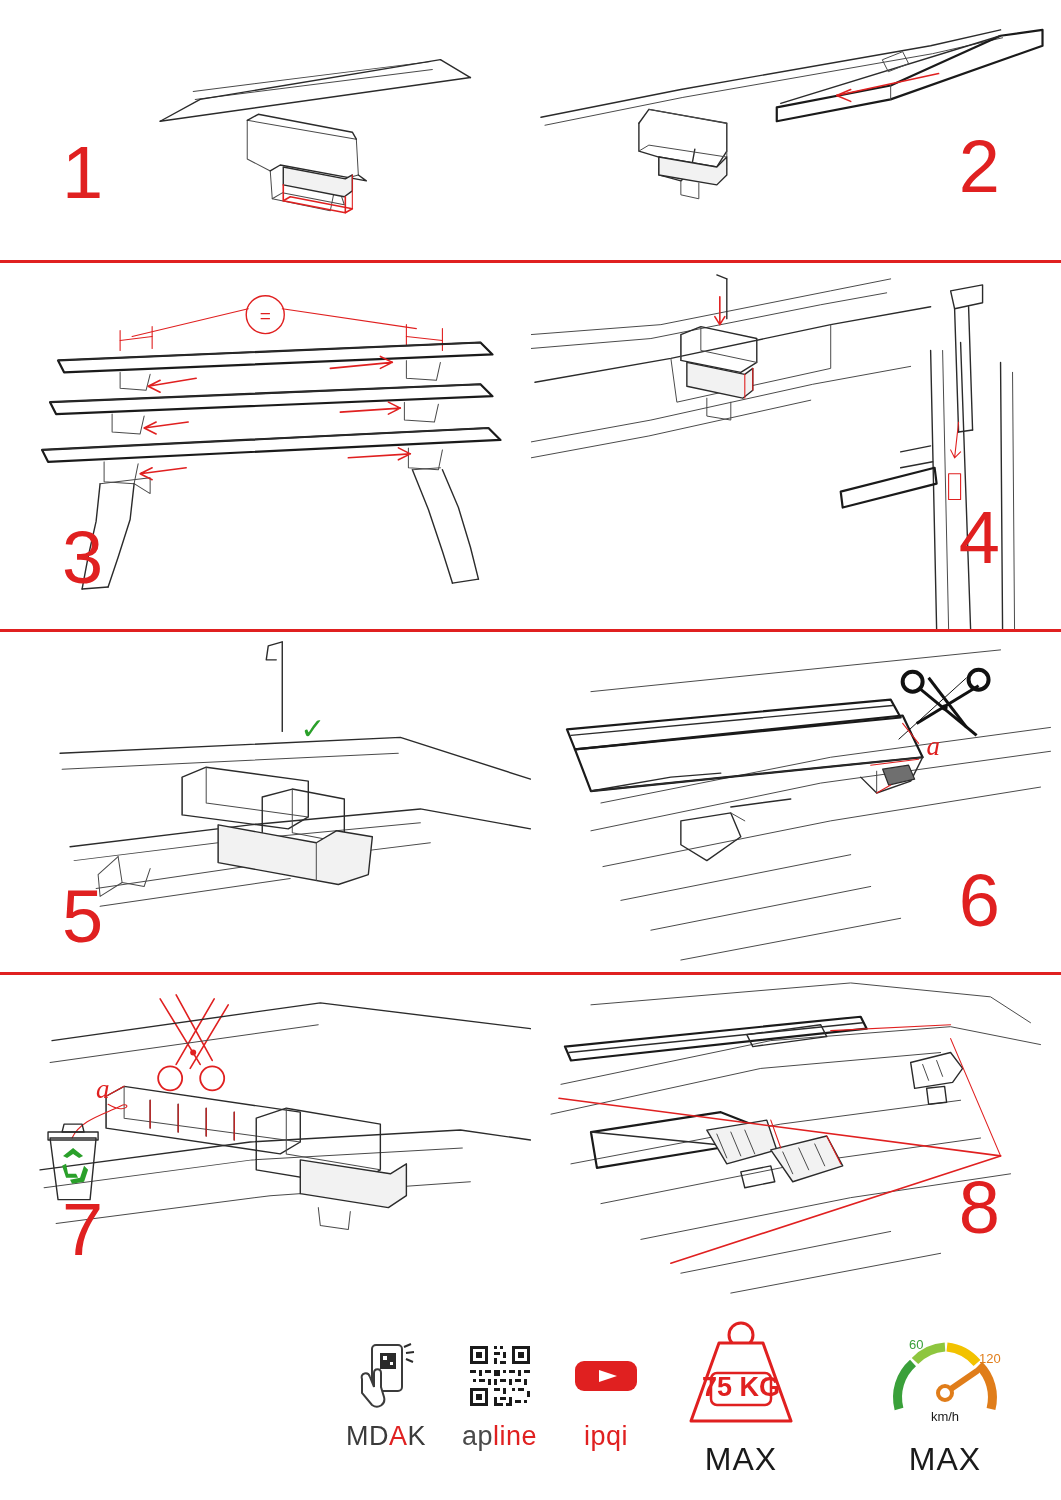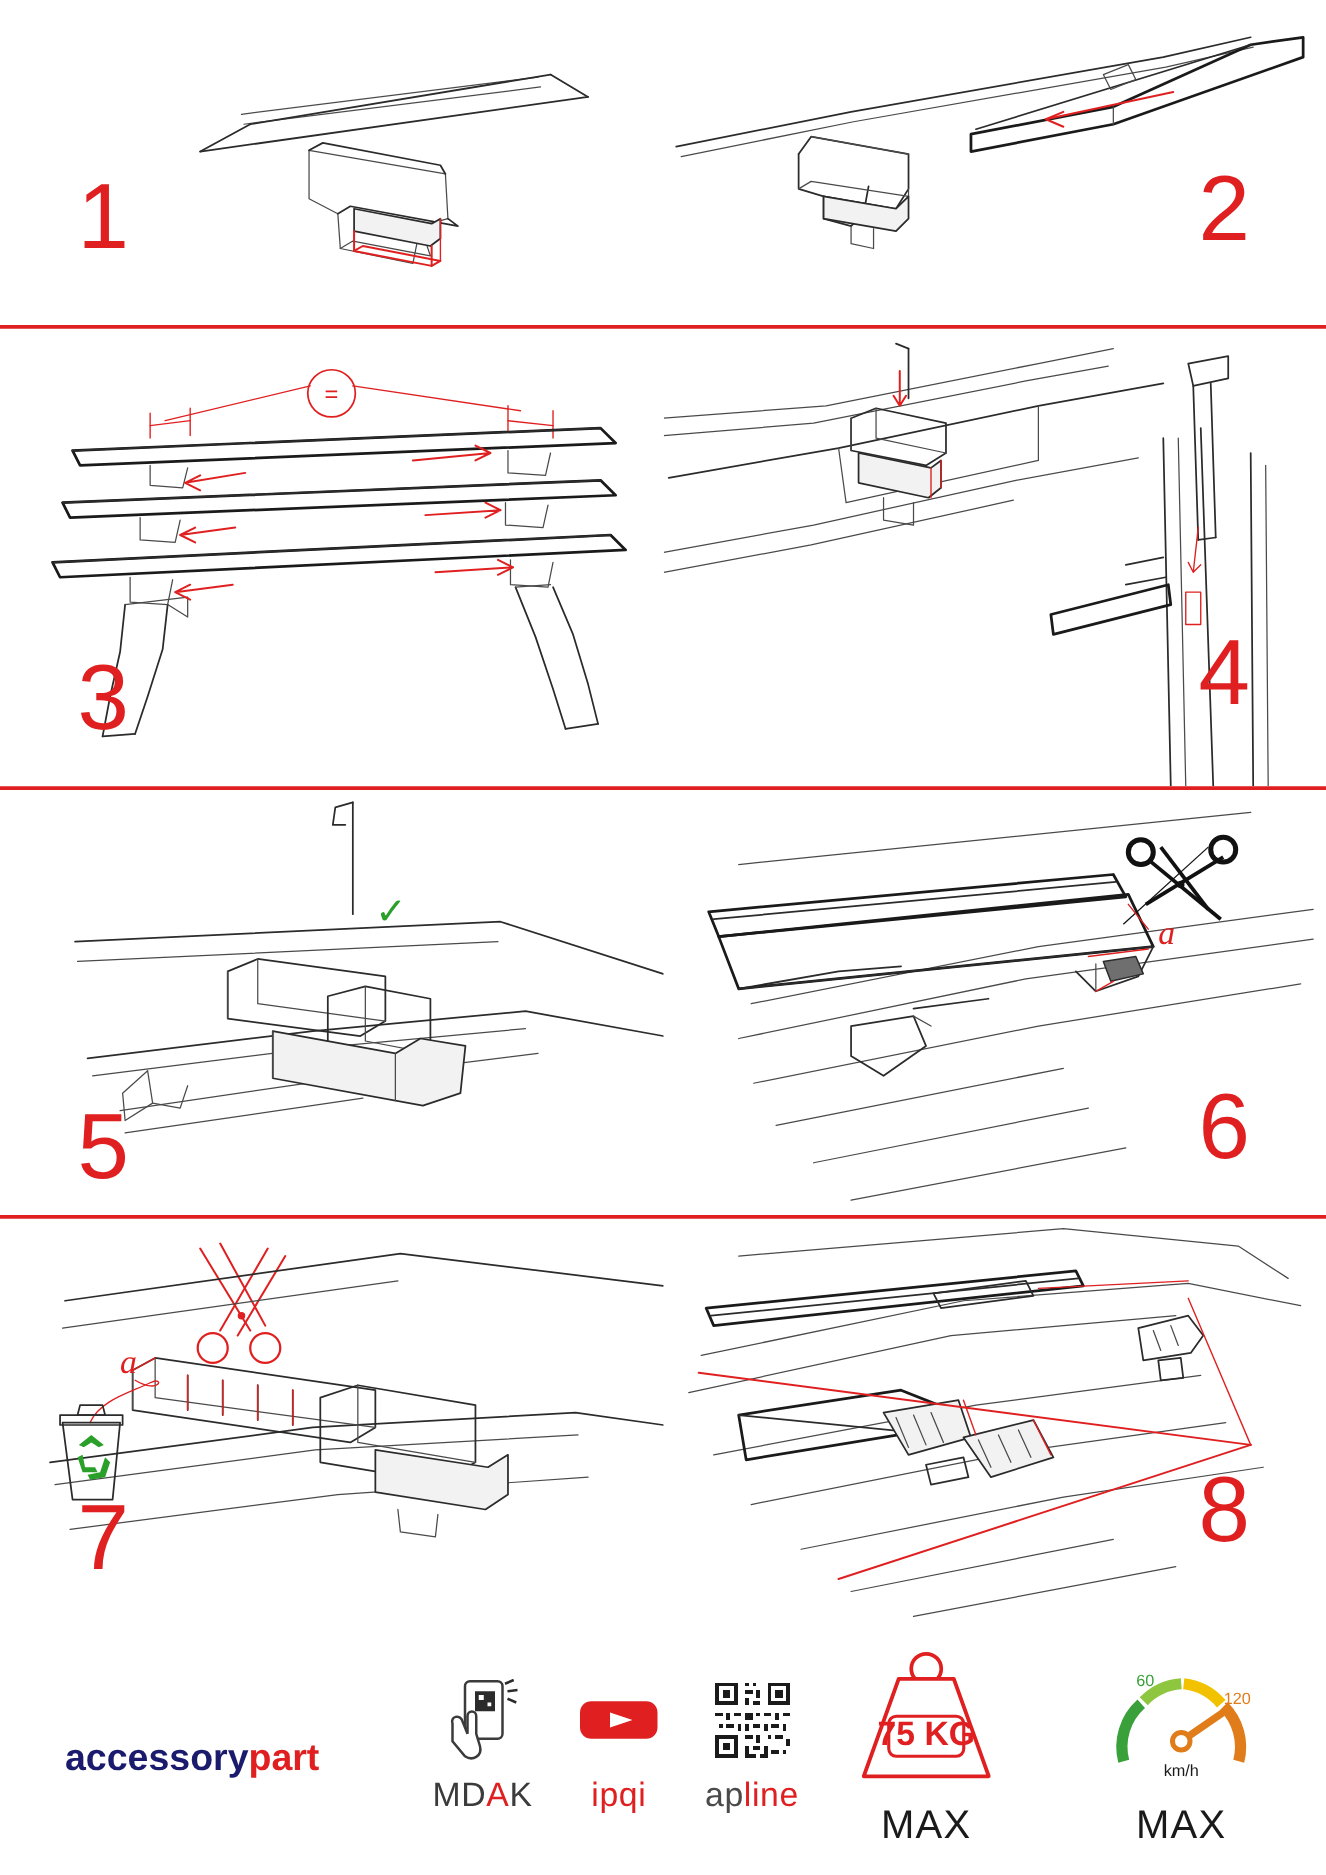--- a/index.html
+++ b/index.html
@@ -456,49 +456,36 @@
         <path class="rd" d="M470 182 L140 290"></path>
         <path class="rd-thin" d="M420 64 L470 182"></path>
       </svg>
       <div class="step-num n-right" style="top:196px">8</div>
     </div>
   </div>
 
   <div class="footer">
 
     <div class="brand-block">
-      <div class="brand-bottom">
-        <span class="a1">accessory</span><span class="a2">part</span>
-      </div>
     </div>
 
     <div class="logos">
 
       <div class="logo-item">
         <div class="logo-art">
           <svg width="64" height="66" viewBox="0 0 64 66">
             <rect x="18" y="2" width="30" height="46" rx="4" fill="#ffffff" stroke="#3b3b3b" stroke-width="2"></rect>
             <rect x="26" y="10" width="16" height="16" fill="#2b2b2b"></rect>
             <rect x="29" y="13" width="4" height="4" fill="#ffffff"></rect>
             <rect x="36" y="19" width="3" height="3" fill="#ffffff"></rect>
             <path d="M50 4 L57 1 M52 10 L60 9 M52 16 L59 19" stroke="#2b2b2b" stroke-width="2" fill="none"></path>
             <path d="M8 36 C 6 30 14 28 16 34 L20 44 L20 30 C 20 25 27 25 27 30 L27 44 L30 54 C 32 62 24 66 18 62 L8 50 Z" fill="#ffffff" stroke="#3b3b3b" stroke-width="2"></path>
           </svg>
         </div>
         <div class="logo-cap mdak"><span>MD</span><span class="accent">A</span><span>K</span></div>
-      </div>
-
-      <div class="logo-item">
-        <div class="logo-art">
-          <svg width="66" height="66" viewBox="0 0 66 66">
-            <rect x="2" y="18" width="62" height="30" rx="9" fill="#e02020"></rect>
-            <path d="M26 27 L44 33 L26 39 Z" fill="#ffffff"></path>
-          </svg>
-        </div>
-        <div class="logo-cap"><span class="accent">ipqi</span></div>
       </div>
 
       <div class="logo-item">
         <div class="logo-art">
           <svg width="66" height="66" viewBox="0 0 22 22" shape-rendering="crispEdges">
             <rect width="22" height="22" fill="#ffffff"></rect>
             <g fill="#1a1a1a">
               <rect x="1" y="1" width="6" height="6"></rect>
                 <rect x="2" y="2" width="4" height="4" fill="#ffffff"></rect>
                 <rect x="3" y="3" width="2" height="2"></rect>
@@ -540,20 +527,30 @@
                 <rect x="14" y="18" width="1" height="2"></rect>
               <rect x="16" y="19" width="2" height="1"></rect>
                 <rect x="19" y="19" width="1" height="1"></rect>
               <rect x="9" y="20" width="3" height="1"></rect>
                 <rect x="13" y="20" width="2" height="1"></rect>
             </g>
           </svg>
         </div>
         <div class="logo-cap"><span>ap</span><span class="accent">line</span></div>
       </div>
+
+      <div class="logo-item">
+        <div class="logo-art">
+          <svg width="66" height="66" viewBox="0 0 66 66">
+            <rect x="2" y="18" width="62" height="30" rx="9" fill="#e02020"></rect>
+            <path d="M26 27 L44 33 L26 39 Z" fill="#ffffff"></path>
+          </svg>
+        </div>
+        <div class="logo-cap"><span class="accent">ipqi</span></div>
+      </div>
     </div>
 
     <div class="limits">
 
       <div class="limit-item">
         <svg width="132" height="116" viewBox="0 0 132 116">
           <path d="M66 6 a12 12 0 0 1 0 24 a12 12 0 0 1 0 -24 z" fill="none" stroke="#e02020" stroke-width="3"></path>
           <path d="M44 26 L88 26 L116 104 L16 104 Z" fill="#ffffff" stroke="#e02020" stroke-width="3" stroke-linejoin="round"></path>
           <rect x="36" y="56" width="60" height="32" rx="6" fill="#ffffff" stroke="#e02020" stroke-width="2.5"></rect>
           <text class="weight-text" x="66" y="79" text-anchor="middle">75 KG</text>

